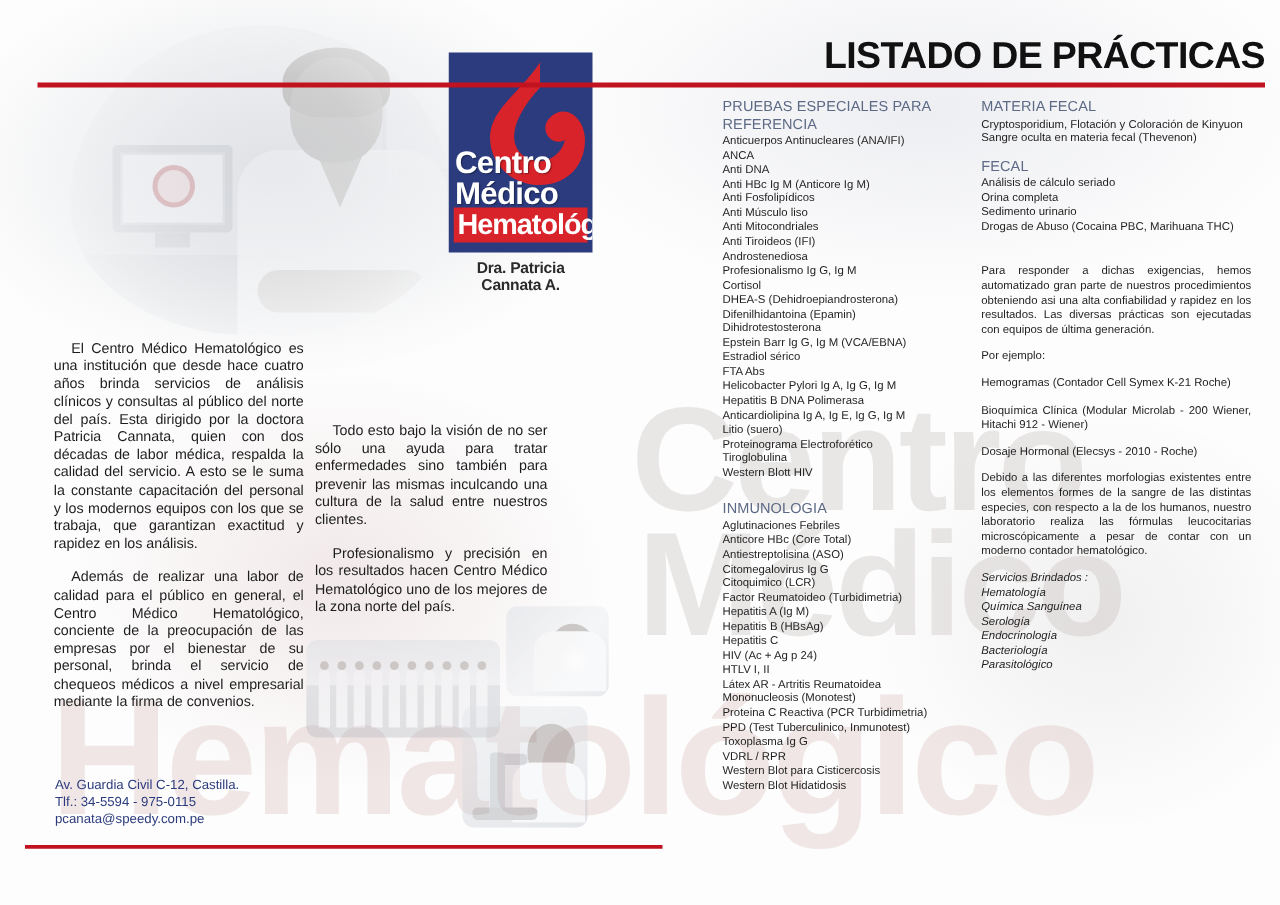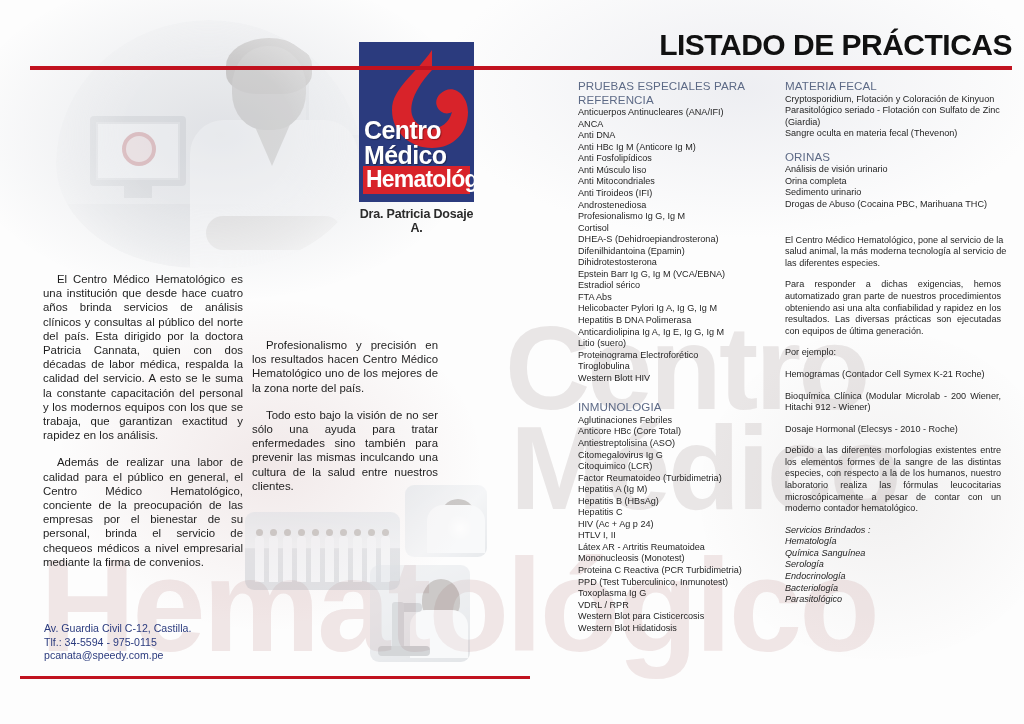--- a/index.html
+++ b/index.html
@@ -266,34 +266,34 @@
                  C62 80 44 86 32 76 C20 66 24 46 46 22 Z" fill="currentColor"></path>
       </svg>
       <div class="logo-text">
         <div>Centro</div>
         <div>Médico</div>
       </div>
       <div class="logo-band">
         <span>Hematológico</span>
       </div>
     </div>
-    <div class="logo-caption">Dra. Patricia Dosaje A.</div>
+    <div class="logo-caption">Dra. Patricia Cannata A.</div>
   </div>
 
   <div class="doc-title">LISTADO DE PRÁCTICAS</div>
   <div class="title-rule"></div>
 
   <div class="col-left">
     <p class="body-p">El Centro Médico Hematológico es una institución que desde hace cuatro años brinda servicios de análisis clínicos y consultas al público del norte del país. Esta dirigido por la doctora Patricia Cannata, quien con dos décadas de labor médica, respalda la calidad del servicio. A esto se le suma la constante capacitación del personal y los modernos equipos con los que se trabaja, que garantizan exactitud y rapidez en los análisis.</p>
     <p class="body-p">Además de realizar una labor de calidad para el público en general, el Centro Médico Hematológico, conciente de la preocupación de las empresas por el bienestar de su personal, brinda el servicio de chequeos médicos a nivel empresarial mediante la firma de convenios.</p>
   </div>
 
   <div class="col-mid">
+    <p class="body-p">Todo esto bajo la visión de no ser sólo una ayuda para tratar enfermedades sino también para prevenir las mismas inculcando una cultura de la salud entre nuestros clientes.</p>
     <p class="body-p">Profesionalismo y precisión en los resultados hacen Centro Médico Hematológico uno de los mejores de la zona norte del país.</p>
-    <p class="body-p">Todo esto bajo la visión de no ser sólo una ayuda para tratar enfermedades sino también para prevenir las mismas inculcando una cultura de la salud entre nuestros clientes.</p>
   </div>
 
   <div class="photo ph-staff">
     <div class="ph-figs">
       <div class="fig" style="left:10px"></div>
         <div class="fig" style="left:24px"></div>
       <div class="fig" style="left:38px"></div>
         <div class="fig" style="left:52px"></div>
       <div class="fig" style="left:66px"></div>
         <div class="fig" style="left:80px"></div>
@@ -376,39 +376,37 @@
       <div class="item">VDRL / RPR</div>
       <div class="item">Western Blot para Cisticercosis</div>
       <div class="item">Western Blot Hidatidosis</div>
     </div>
   </div>
 
   <div class="list-col list-c2">
     <div class="sec-head">MATERIA FECAL</div>
     <div>
       <div class="item">Cryptosporidium, Flotación y Coloración de Kinyuon</div>
-      <div class="item">Parasitológico seriado - Flotación con Sulfato de Zinc (Giardia)</div>
       <div class="item">Sangre oculta en materia fecal (Thevenon)</div>
     </div>
 
     <div class="sec-gap-sm"></div>
 
-    <div class="sec-head">ORINAS</div>
+    <div class="sec-head">FECAL</div>
     <div>
-      <div class="item">Análisis de visión urinario</div>
+      <div class="item">Análisis de cálculo seriado</div>
       <div class="item">Orina completa</div>
       <div class="item">Sedimento urinario</div>
       <div class="item">Drogas de Abuso (Cocaina PBC, Marihuana THC)</div>
     </div>
 
     <div class="sec-gap"></div>
 
     <div style="height:8px"></div>
 
-    <p class="para-plain">El Centro Médico Hematológico, pone al servicio de la salud animal, la más moderna tecnología al servicio de las diferentes especies.</p>
     <p class="para-just">Para responder a dichas exigencias, hemos automatizado gran parte de nuestros procedimientos obteniendo asi una alta confiabilidad y rapidez en los resultados. Las diversas prácticas son ejecutadas con equipos de última generación.</p>
     <p class="para-plain">Por ejemplo:</p>
     <p class="para-just">Hemogramas (Contador Cell Symex K-21 Roche)</p>
     <p class="para-just">Bioquímica Clínica (Modular Microlab - 200 Wiener, Hitachi 912 - Wiener)</p>
     <p class="para-just">Dosaje Hormonal (Elecsys - 2010 - Roche)</p>
     <p class="para-just">Debido a las diferentes morfologias existentes entre los elementos formes de la sangre de las distintas especies, con respecto a la de los humanos, nuestro laboratorio realiza las fórmulas leucocitarias microscópicamente a pesar de contar con un moderno contador hematológico.</p>
 
     <div class="svc-list">
       <div>Servicios Brindados :</div>
       <div>Hematología</div>

